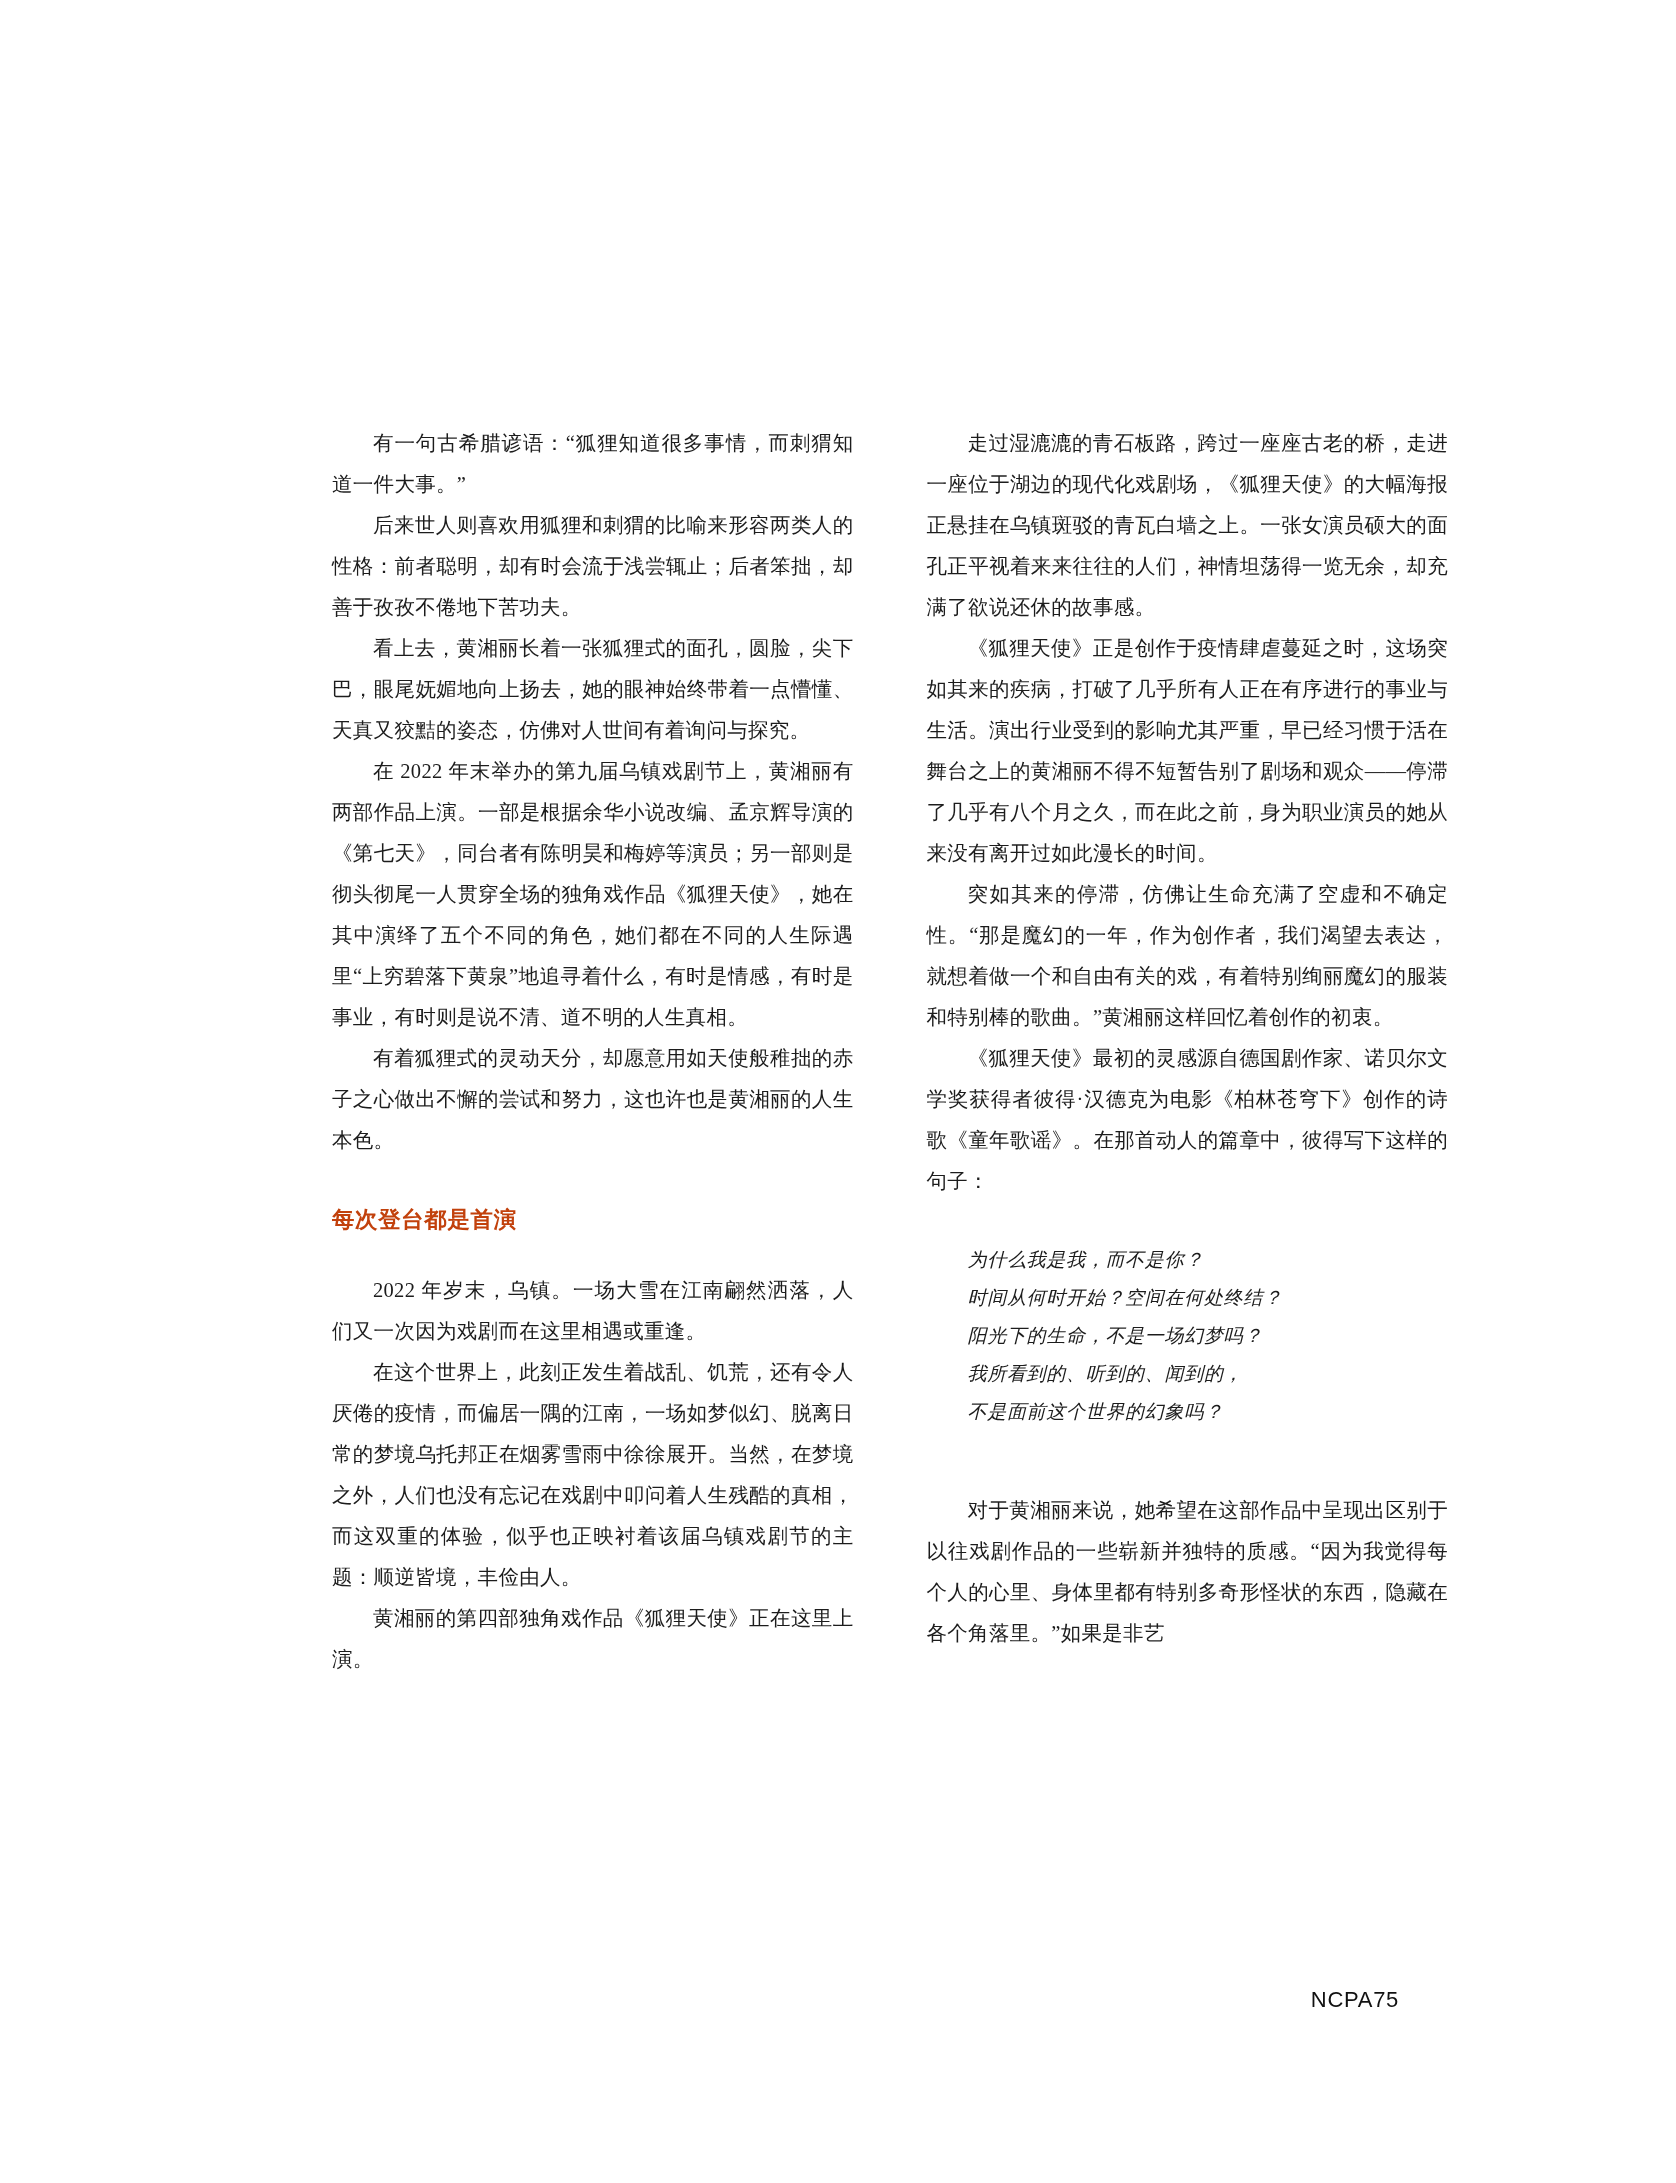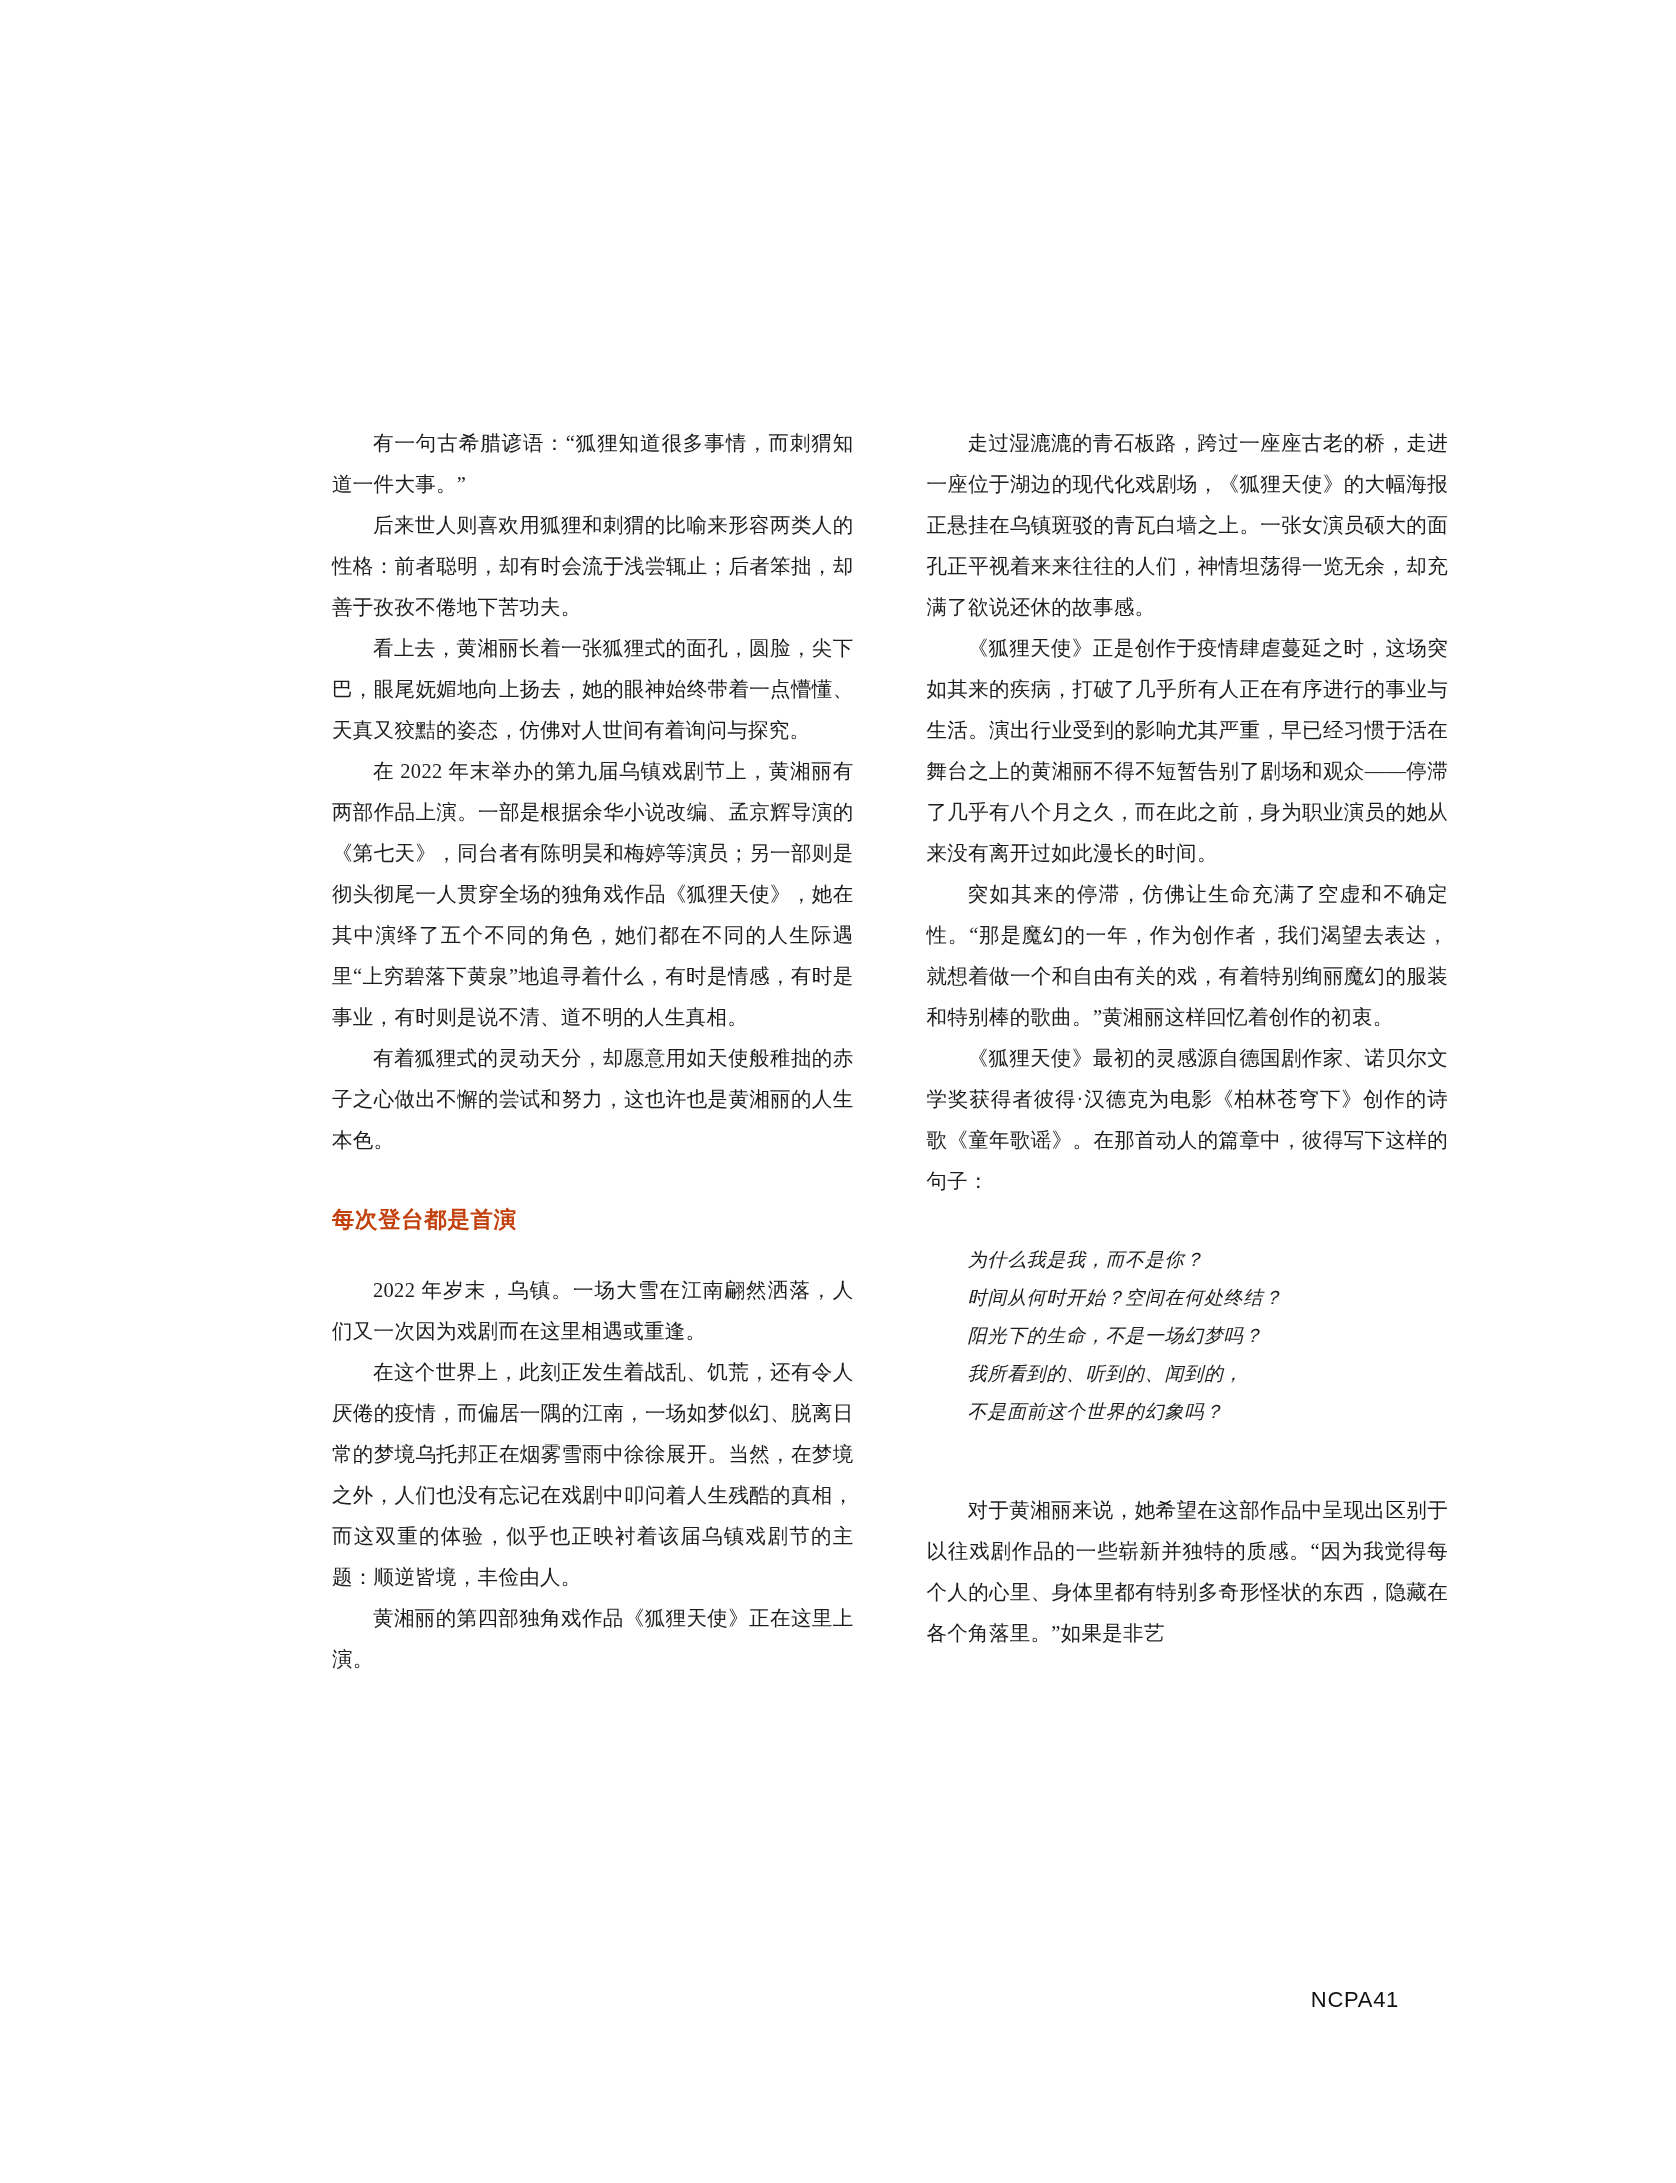--- a/index.html
+++ b/index.html
@@ -120,17 +120,17 @@
 
       <div class="spacer-md"></div>
 
       <p class="body">对于黄湘丽来说，她希望在这部作品中呈现出区别于以往戏剧作品的一些崭新并独特的质感。“因为我觉得每个人的心里、身体里都有特别多奇形怪状的东西，隐藏在各个角落里。”如果是非艺</p>
     </div>
 
   </div>
 
   <div class="footer">
     <span>NCPA</span>
-    <span class="pageno">41</span>
+    <span class="pageno">75</span>
   </div>
 
 </div>
 
 
 </body></html>

